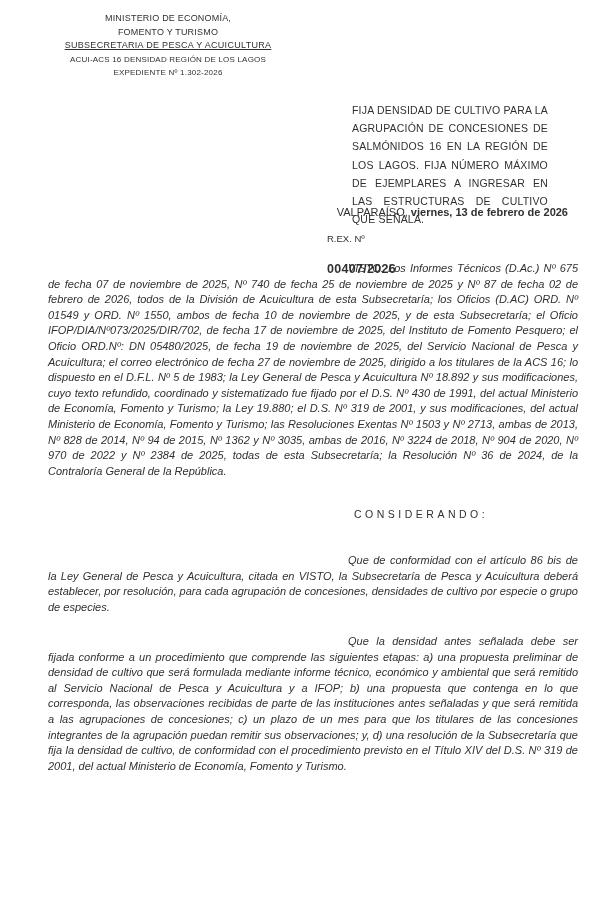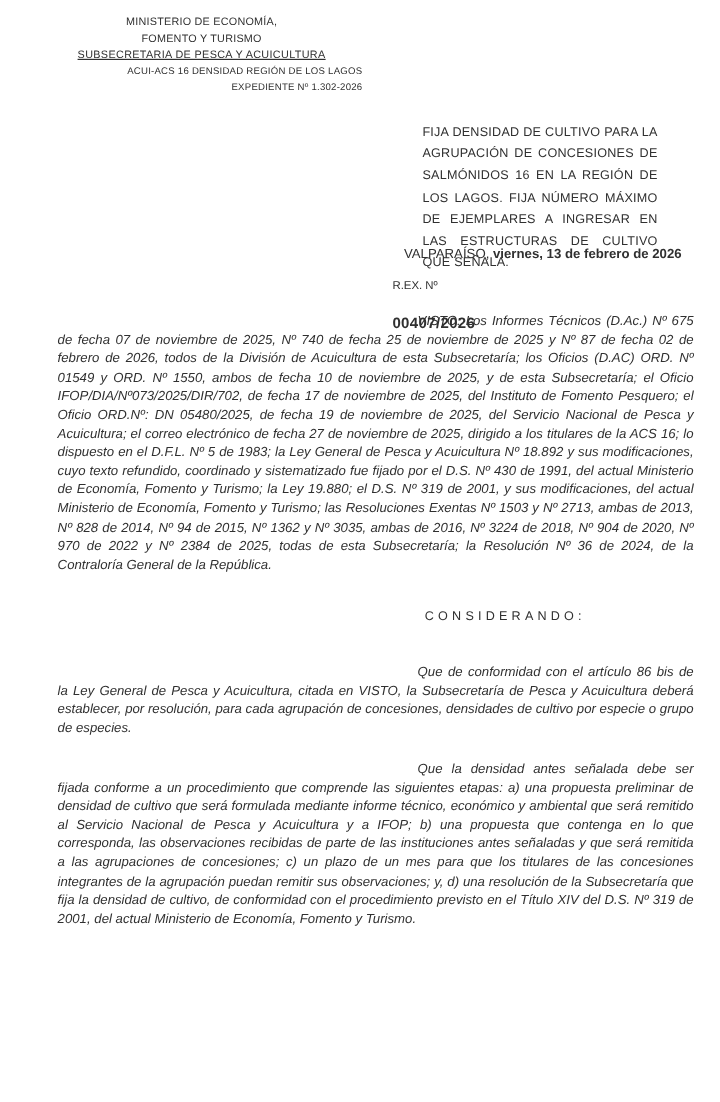--- a/index.html
+++ b/index.html
@@ -26,21 +26,20 @@
     letter-spacing: 0.2px;
   }
   .letterhead .dept {
     font-weight: normal;
     text-decoration: underline;
     letter-spacing: 0.3px;
   }
   .letterhead .small {
     font-size: 8px;
     letter-spacing: 0.2px;
-    text-align: right;
   }
   
   .title-block {
     position: absolute;
     left: 352px;
     top: 101px;
     width: 196px;
     font-size: 10.5px;
     line-height: 18.2px;
     text-align: justify;

